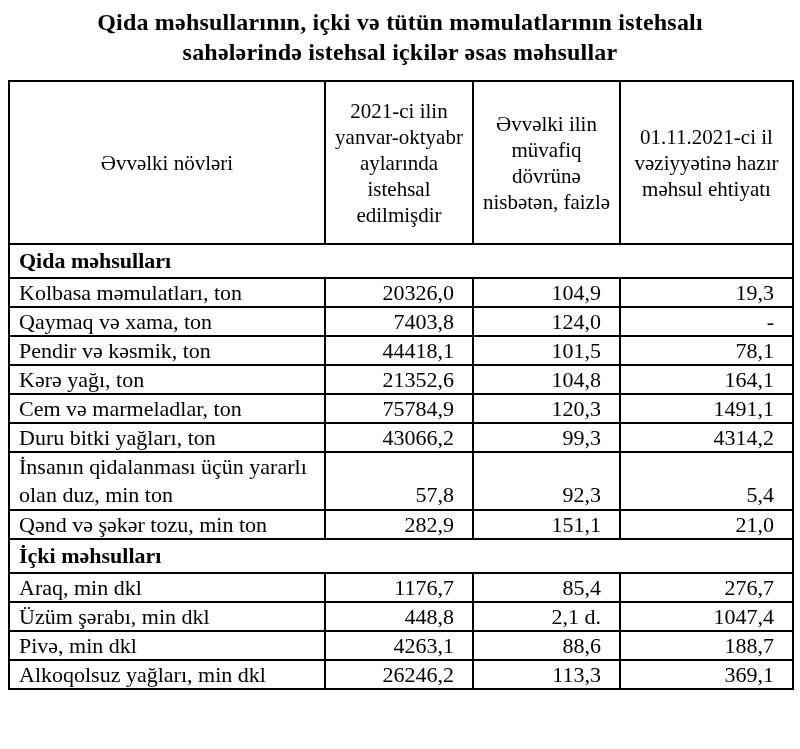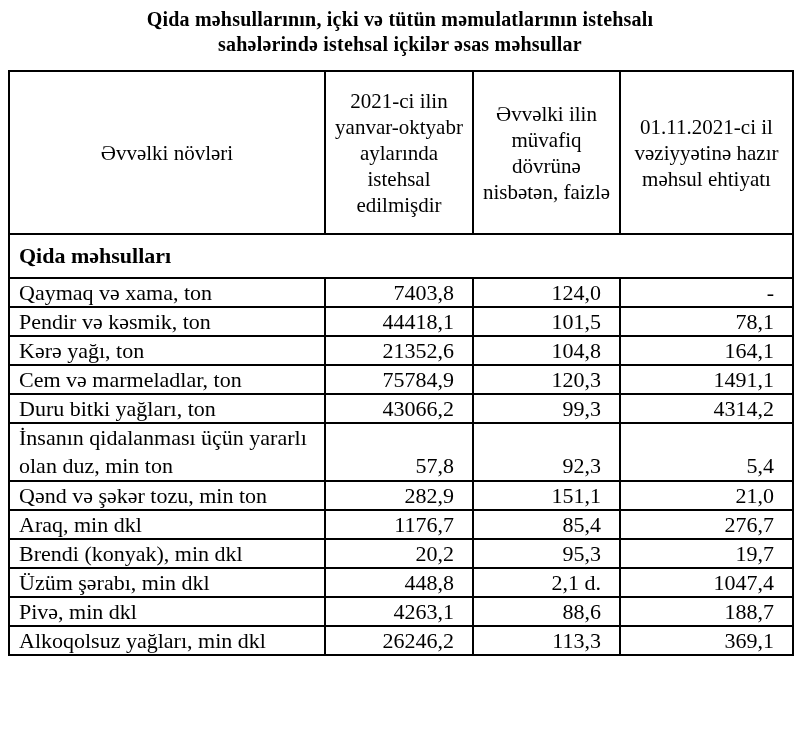--- a/index.html
+++ b/index.html
@@ -6,21 +6,21 @@
     margin: 0;
     padding: 0;
     background: #ffffff;
     width: 800px;
     height: 749px;
     font-family: "Liberation Serif", "DejaVu Serif", serif;
     color: #000000;
     overflow: hidden;
   }
   .page-title {
-    font-size: 20px;
+    font-size: 24px;
     font-weight: bold;
     text-align: center;
     line-height: 1.26;
     margin: 7px 10px 13px 10px;
     letter-spacing: 0.2px;
   }
   table.products {
     border-collapse: collapse;
     table-layout: fixed;
     margin-left: 8px;
@@ -51,21 +51,21 @@
     text-align: left;
     padding-left: 9px;
     line-height: 27px;
     vertical-align: middle;
   }
   td.num {
     text-align: right;
     padding-right: 18px;
     vertical-align: middle;
   }
-  tr.section-row { height: 44px; }
+  tr.section-row { height: 34px; }
   tr.section-row td {
     font-weight: bold;
     text-align: left;
     padding-left: 9px;
     vertical-align: middle;
   }
   tr.tall-row { height: 57px; }
   tr.tall-row td.num {
     vertical-align: bottom;
     padding-bottom: 1px;
@@ -97,20 +97,26 @@
       <th>2021-ci ilin yanvar-oktyabr aylarında istehsal edilmişdir</th>
       <th>Əvvəlki ilin müvafiq dövrünə nisbətən, faizlə</th>
       <th>01.11.2021-ci il vəziyyətinə hazır məhsul ehtiyatı</th>
     </tr>
 
     <tr class="section-row">
       <td colspan="4">Qida məhsulları</td>
     </tr>
 
     <tr class="data-row">
+      <td class="name">Kolbasa məmulatları, ton</td>
+      <td class="num">20326,0</td>
+      <td class="num">104,9</td>
+      <td class="num">19,3</td>
+    </tr>
+    <tr class="data-row">
       <td class="name">Qaymaq və xama, ton</td>
       <td class="num">7403,8</td>
       <td class="num">124,0</td>
       <td class="num">-</td>
     </tr>
     <tr class="data-row">
       <td class="name">Pendir və kəsmik, ton</td>
       <td class="num">44418,1</td>
       <td class="num">101,5</td>
       <td class="num">78,1</td>
@@ -139,32 +145,29 @@
       <td class="num">92,3</td>
       <td class="num">5,4</td>
     </tr>
     <tr class="data-row">
       <td class="name">Qənd və şəkər tozu, min ton</td>
       <td class="num">282,9</td>
       <td class="num">151,1</td>
       <td class="num">21,0</td>
     </tr>
 
+    <tr class="section-row">
+      <td colspan="4">İçki məhsulları</td>
+    </tr>
 
     <tr class="data-row">
       <td class="name">Araq, min dkl</td>
       <td class="num">1176,7</td>
       <td class="num">85,4</td>
       <td class="num">276,7</td>
-    </tr>
-    <tr class="data-row">
-      <td class="name">Brendi (konyak), min dkl</td>
-      <td class="num">20,2</td>
-      <td class="num">95,3</td>
-      <td class="num">19,7</td>
     </tr>
     <tr class="data-row">
       <td class="name">Üzüm şərabı, min dkl</td>
       <td class="num">448,8</td>
       <td class="num">2,1 d.</td>
       <td class="num">1047,4</td>
     </tr>
     <tr class="data-row">
       <td class="name">Pivə, min dkl</td>
       <td class="num">4263,1</td>

